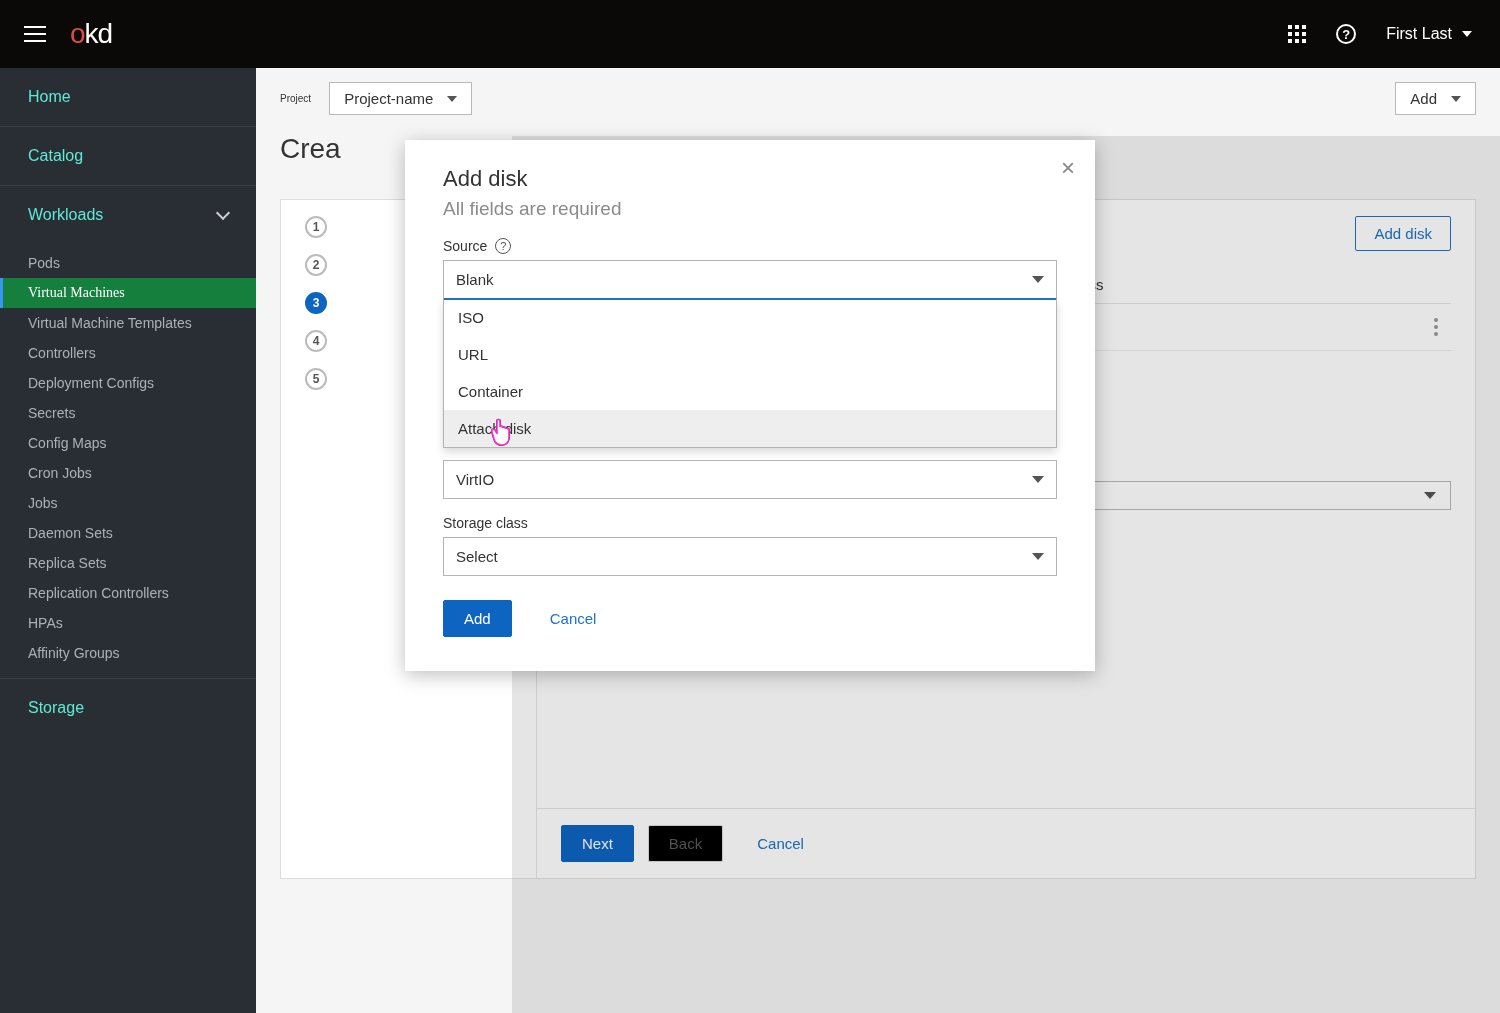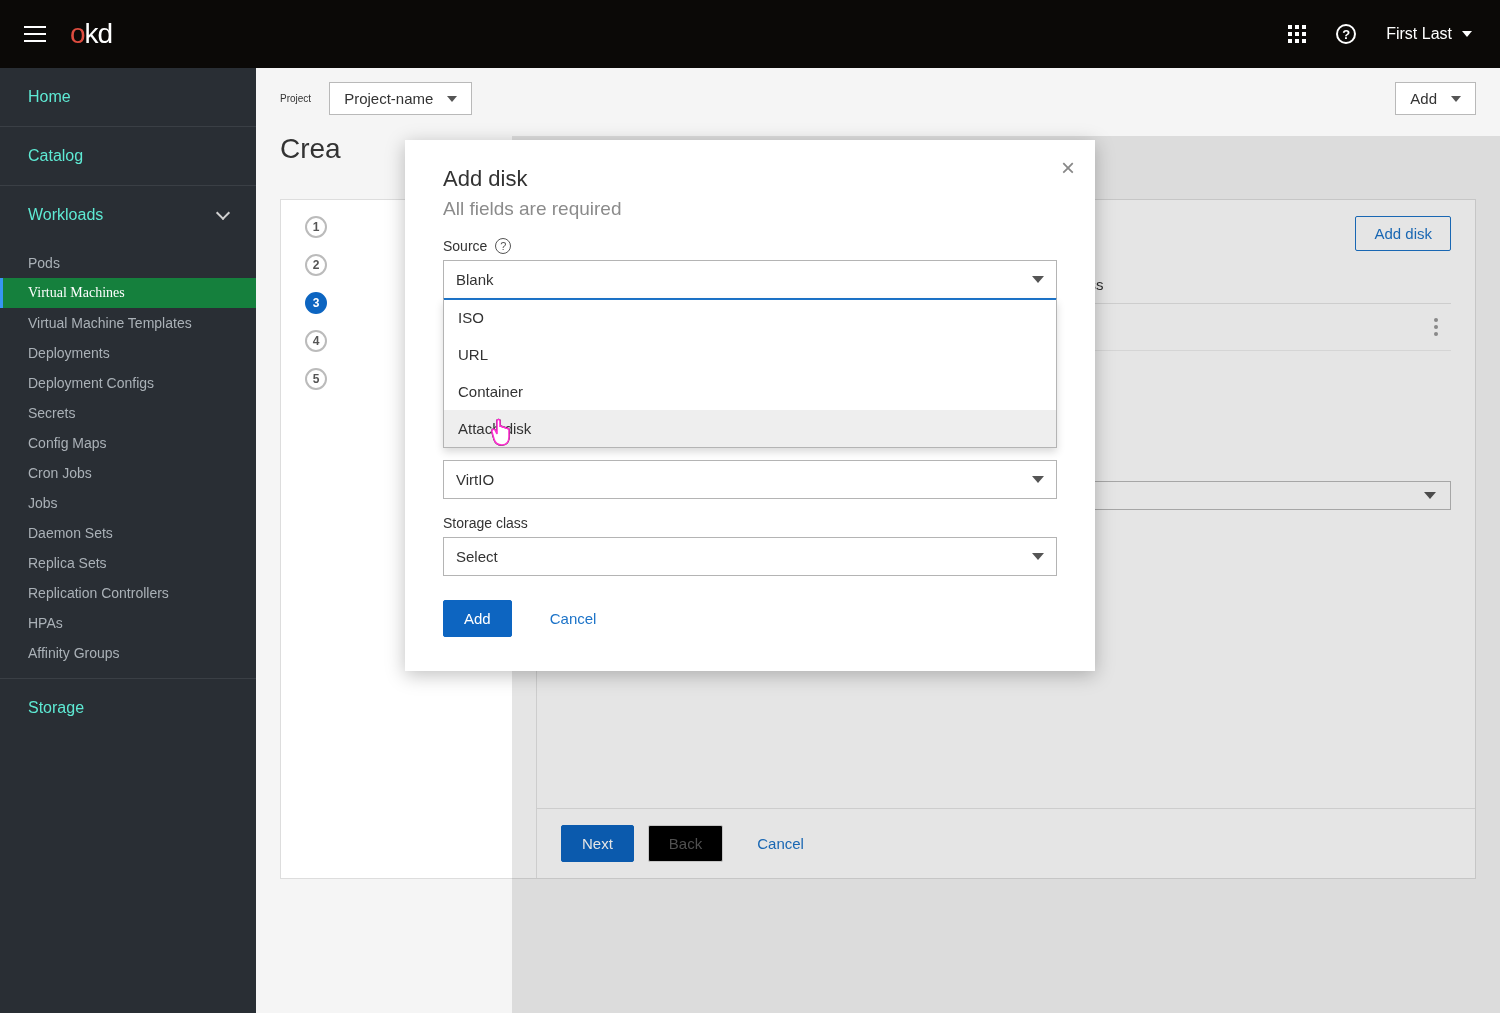--- a/index.html
+++ b/index.html
@@ -222,21 +222,21 @@
   <div class="side-group-title">Catalog</div>
   <div class="side-sep"></div>
   <div class="side-group-title expandable">
     <span>Workloads</span>
     <span class="chev-down"></span>
   </div>
   <div class="sub-list">
     <div class="sub-item">Pods</div>
     <div class="sub-item active">Virtual Machines</div>
     <div class="sub-item">Virtual Machine Templates</div>
-    <div class="sub-item">Deployments</div>
+    <div class="sub-item">Controllers</div>
     <div class="sub-item">Deployment Configs</div>
     <div class="sub-item">Secrets</div>
     <div class="sub-item">Config Maps</div>
     <div class="sub-item">Cron Jobs</div>
     <div class="sub-item">Jobs</div>
     <div class="sub-item">Daemon Sets</div>
     <div class="sub-item">Replica Sets</div>
     <div class="sub-item">Replication Controllers</div>
     <div class="sub-item">HPAs</div>
     <div class="sub-item">Affinity Groups</div>

